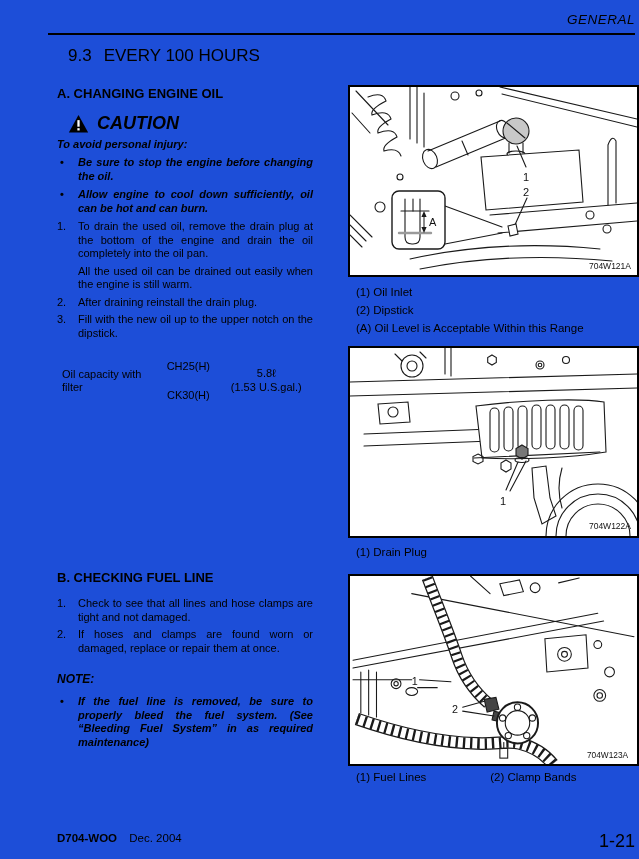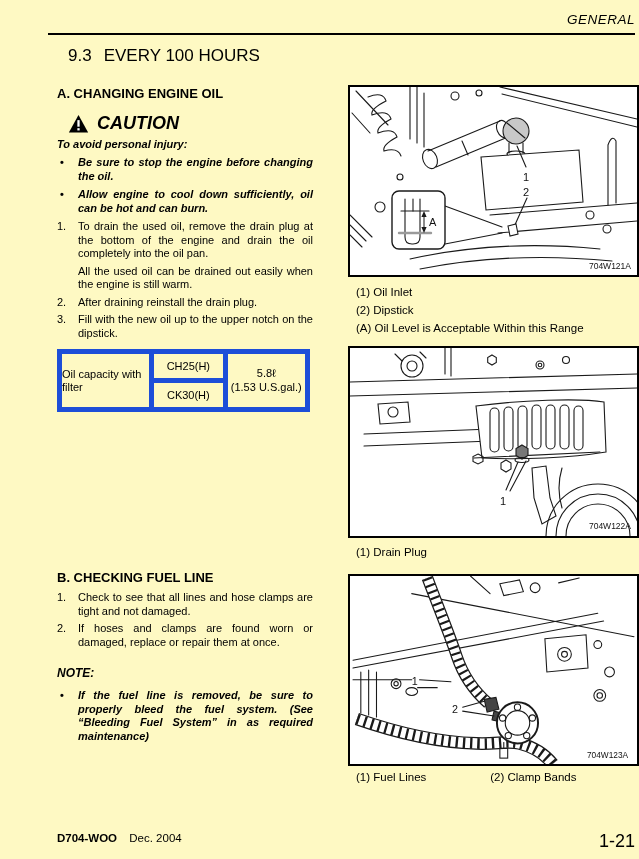--- a/index.html
+++ b/index.html
@@ -1,17 +1,17 @@
 <!DOCTYPE html>
 <html><head>
 <meta charset="utf-8">
 <style>
   html,body{margin:0;padding:0;background:#fff;}
   body{width:639px;height:859px;position:relative;font-family:"Liberation Sans",sans-serif;color:#000;}
-  .page{position:absolute;inset:0;background:#fef9c3;overflow:hidden;}
+  .page{position:absolute;inset:0;background:#1d4ed8;overflow:hidden;}
 
   
   .header{position:absolute;left:48px;top:10px;width:587px;border-bottom:2px solid #000;padding-bottom:5px;text-align:right;}
   .header-label{font-style:italic;font-size:13.5px;letter-spacing:.5px;}
 
   
   .left-col{position:absolute;left:57px;top:46px;width:256px;}
   .title{margin:0 0 20px 11px;font-size:17px;font-weight:normal;}
   .title .t-num{margin-right:12px;}
   h2.sec{margin:0 0 12px 0;font-size:13px;font-weight:bold;}
@@ -33,21 +33,21 @@
   .step .step-body{flex:1;text-align:justify;}
   .step .substep{margin-top:4px;}
 
   table.cap-table{border-collapse:collapse;margin-top:9px;width:253px;font-size:11px;}
   table.cap-table td{border:5px solid #1d4ed8;height:24px;padding:0;}
   td.c1{width:96px;padding:2px 4px 2px 6px;line-height:13px;}
   td.c2{width:73px;text-align:center;}
   td.c3{width:84px;text-align:center;line-height:13.5px;}
 
   .section-b{position:absolute;left:0;top:524px;width:256px;}
-  .section-b h2.sec{margin-bottom:6px;}
+  .section-b h2.sec{}
   .note-label{margin:17px 0 9px 0;font-size:12px;font-weight:bold;font-style:italic;}
 
   
   .fig{position:absolute;left:348px;width:287px;height:188px;border:2px solid #000;margin:0;background:#fff;}
   .fig svg{display:block;width:100%;height:100%;}
   .captions{position:absolute;left:356px;font-size:11.5px;line-height:18px;}
   .captions-row{position:absolute;left:356px;font-size:11.5px;}
   .captions-row .cap-a{display:inline-block;width:131px;}
 
   

